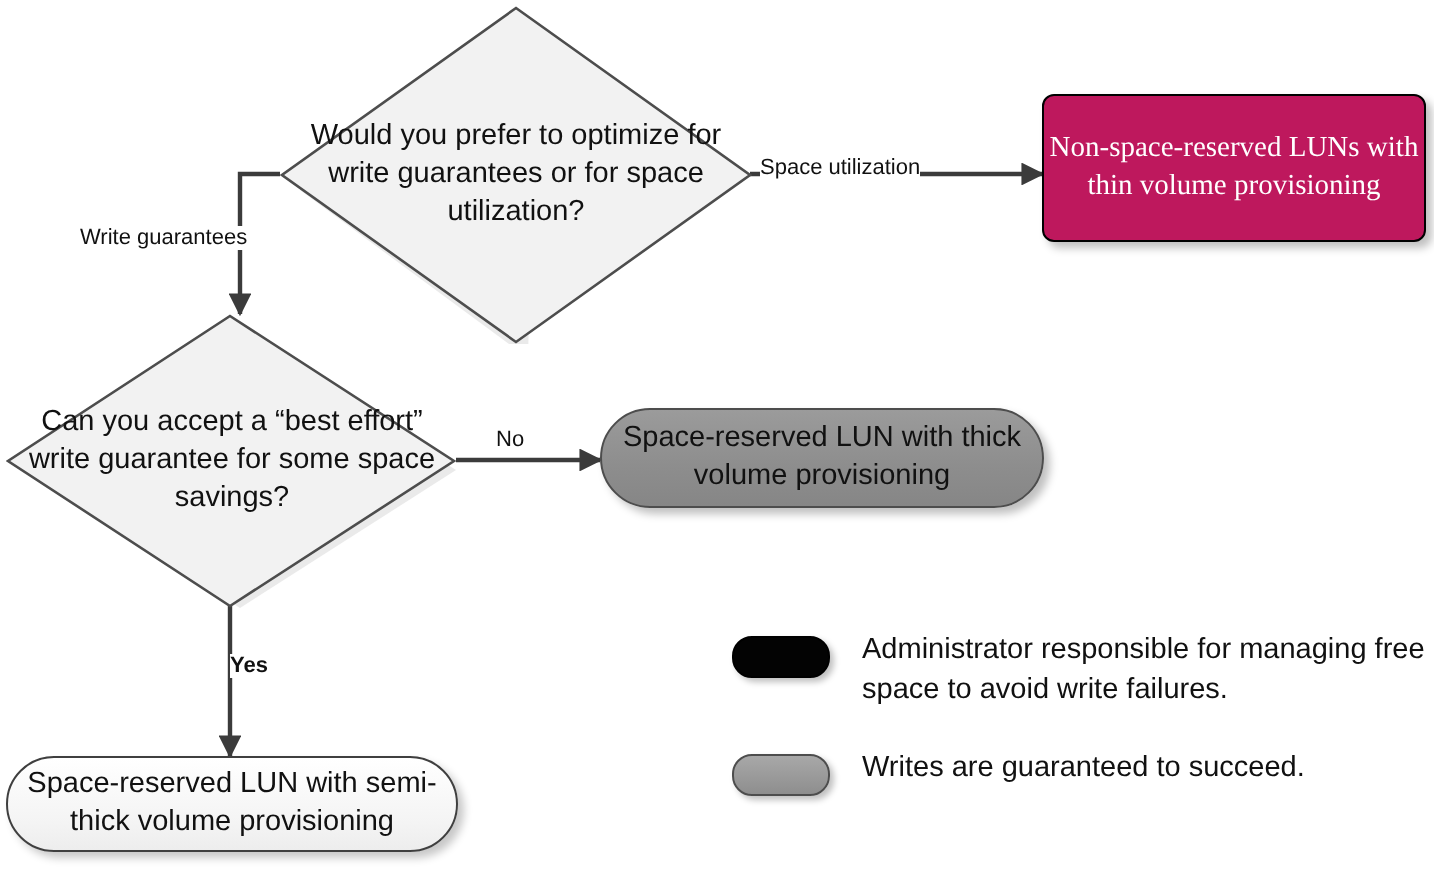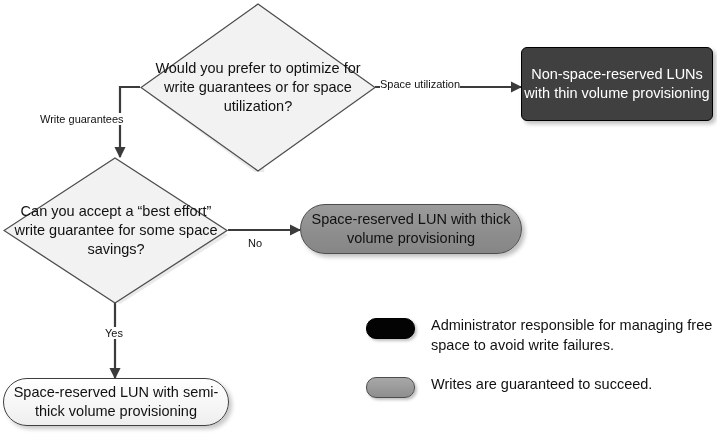--- a/index.html
+++ b/index.html
@@ -14,22 +14,22 @@
   .diamond{position:absolute;}
   .diamond .shape{position:absolute;left:0;top:0;width:100%;height:100%;}
   .diamond .txt{position:absolute;left:0;top:0;width:100%;height:100%;
       display:flex;align-items:center;justify-content:center;text-align:center;
       font-size:14.5px;line-height:19px;color:#111;padding:0 6px;box-sizing:border-box;}
 
   
   .pill{position:absolute;box-sizing:border-box;display:flex;
         align-items:center;justify-content:center;text-align:center;
         font-size:14.5px;line-height:19px;}
-  .pill.black{background:#404040;color:#ffffff;border:1px solid #000;
-        border-radius:6px;box-shadow:3px 3px 4px rgba(0,0,0,.25);}
+  .pill.black{background:#be185d;color:#ffffff;border:1px solid #000;
+        border-radius:6px;box-shadow:3px 3px 4px rgba(0,0,0,.25);font-family:Liberation Serif, serif;}
   .pill.gray{background:linear-gradient(180deg,#9b9b9b 0%,#8d8d8d 60%,#868686 100%);
         color:#111;border:1.4px solid #4d4d4d;border-radius:26px;
         box-shadow:3px 3px 4px rgba(0,0,0,.25);}
   .pill.white{background:linear-gradient(180deg,#ffffff 0%,#f4f4f4 70%,#ededed 100%);
         color:#111;border:1.2px solid #3f3f3f;border-radius:26px;
         box-shadow:3px 3px 4px rgba(0,0,0,.22);}
 
   
   .elabel{position:absolute;font-size:11px;color:#111;white-space:nowrap;background:#fff;}
 
@@ -90,23 +90,23 @@
   </div>
 
   <div class="pill gray" style="left:300px;top:204px;width:222px;height:50px;">
     <span>Space-reserved LUN with thick volume provisioning</span>
   </div>
 
   <div class="elabel" style="left:40px;top:113px;">Write guarantees</div>
 
   <div class="elabel" style="left:380px;top:78px;">Space utilization</div>
 
-  <div class="elabel" style="left:248px;top:237px;">No</div>
+  <div class="elabel" style="left:248px;top:214px;">No</div>
 
-  <div class="elabel" style="left:105px;top:327px;">Yes</div>
+  <div class="elabel" style="left:115px;top:327px;font-weight:bold;">Yes</div>
 
   <div class="legend">
 
     <div class="lrow">
       <span class="swatch black"></span>
       <span class="ltext">Administrator responsible for managing free space to avoid write failures.</span>
     </div>
 
     <div class="lrow">
       <span class="swatch gray"></span>

